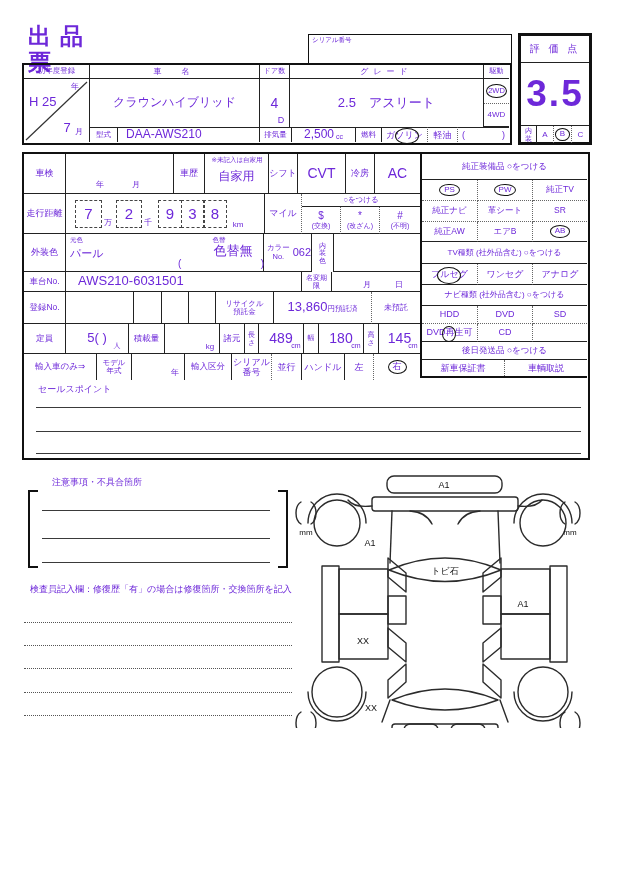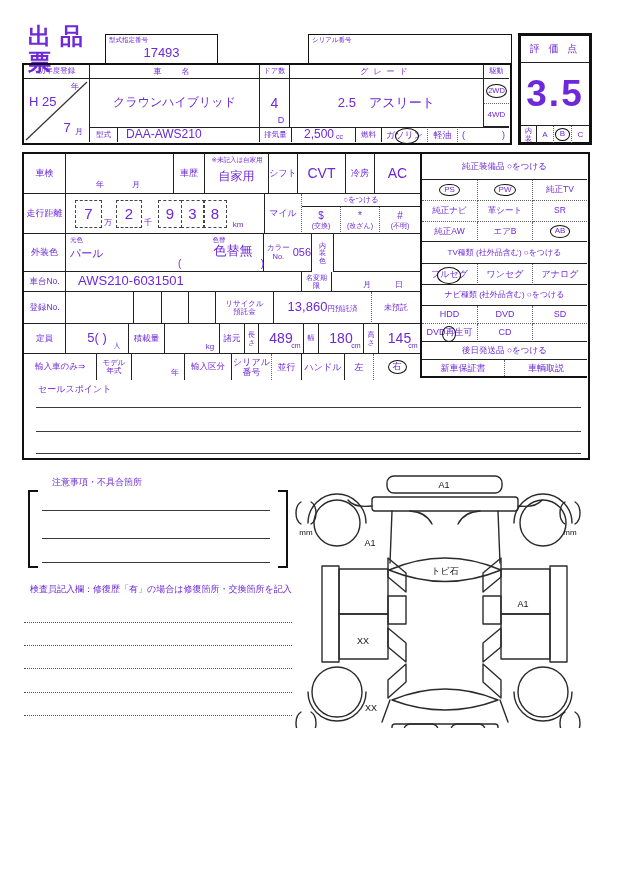--- a/index.html
+++ b/index.html
@@ -27,24 +27,20 @@
 .dashbox{position:absolute;box-sizing:border-box;border:1.5px dashed #444;display:flex;align-items:center;justify-content:center;font-size:15px}
 svg text{font-family:"Liberation Sans","DejaVu Sans",sans-serif}
 </style>
 </head>
 <body>
 
 <div class="page">
 
   <div class="c s16 tl" style="left:28px;top:36px;width:90px;height:26px;font-weight:bold;letter-spacing:9px;font-size:23px">出品票</div>
 
-  <div class="c box15" style="left:105px;top:34px;width:113px;height:30px">
-    <span class="c s6 tl" style="left:3px;top:1px;width:70px;height:8px">型式指定番号</span>
-    <span class="s13" style="margin-top:8px">17493</span>
-  </div>
   <div class="c box15" style="left:308px;top:34px;width:204px;height:30px">
     <span class="c s6 tl" style="left:3px;top:1px;width:70px;height:8px">シリアル番号</span>
     <span class="s13"></span>
   </div>
 
   <div class="c" style="left:518px;top:33px;width:74px;height:112px;border:3px solid #111">
     <div class="c s10 b1t" style="left:0;top:0;width:68px;height:27px;letter-spacing:3px">評 価 点</div>
     <div class="c" style="left:0;top:27px;width:68px;height:62px;font-size:37px;font-weight:bold;letter-spacing:2px">3.5</div>
     <div class="c t1" style="left:0;top:89px;width:68px;height:17px">
       <div class="c s7 r1 stack" style="left:0;top:0;width:16px;height:17px;padding:0 4px">内装</div>
@@ -156,21 +152,21 @@
       <span class="c s11 tl" style="left:4px;top:13px;width:60px;height:12px">パール</span>
       <span class="c s6" style="left:138px;top:2px;width:30px;height:8px">色替</span>
       <span class="c s13" style="left:140px;top:10px;width:54px;height:14px">色替無</span>
       <span class="c s10" style="left:112px;top:24px;width:86px;height:12px;justify-content:space-between">
         <span>(</span>
           <span>)</span>
       </span>
     </div>
     <div class="c r1 b1s" style="left:240px;top:80px;width:48px;height:38px;flex-direction:row">
       <span class="s75">カラーNo.</span>
-      <span class="s11">056</span>
+      <span class="s11">062</span>
     </div>
     <div class="c s7 r1 stack" style="left:288px;top:80px;width:22px;height:38px;padding:0 7px">内装色</div>
     <div class="c b1s" style="left:310px;top:80px;width:86px;height:38px"></div>
 
     <div class="c s85 r1 b1s" style="left:0;top:118px;width:42px;height:20px">車台No.</div>
     <div class="c s13 r1 b1s tl" style="left:42px;top:118px;width:236px;height:20px;padding-left:12px">AWS210-6031501</div>
     <div class="c s7 r1 b1s stack" style="left:278px;top:118px;width:30px;height:20px;padding:0 4px">名変期限</div>
     <div class="c b1s" style="left:308px;top:118px;width:88px;height:20px">
       <span class="c s8" style="left:30px;top:8px;width:10px;height:10px">月</span>
       <span class="c s8" style="left:62px;top:8px;width:10px;height:10px">日</span>

